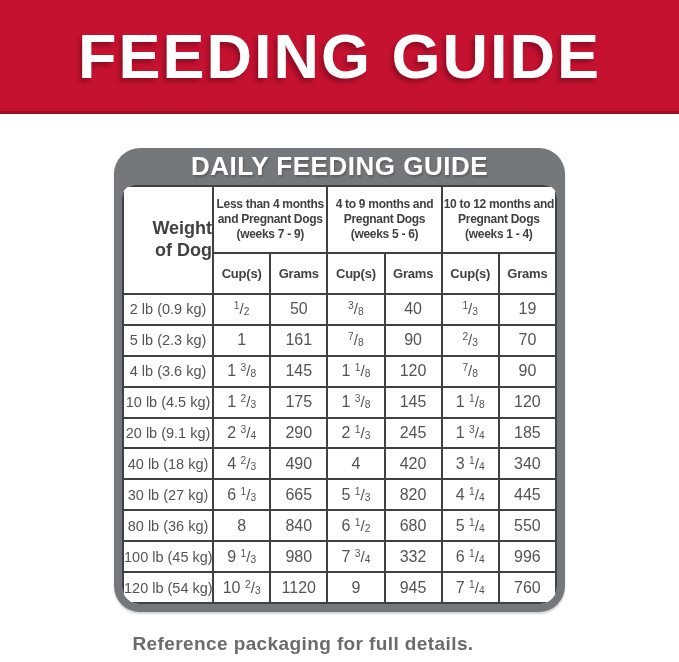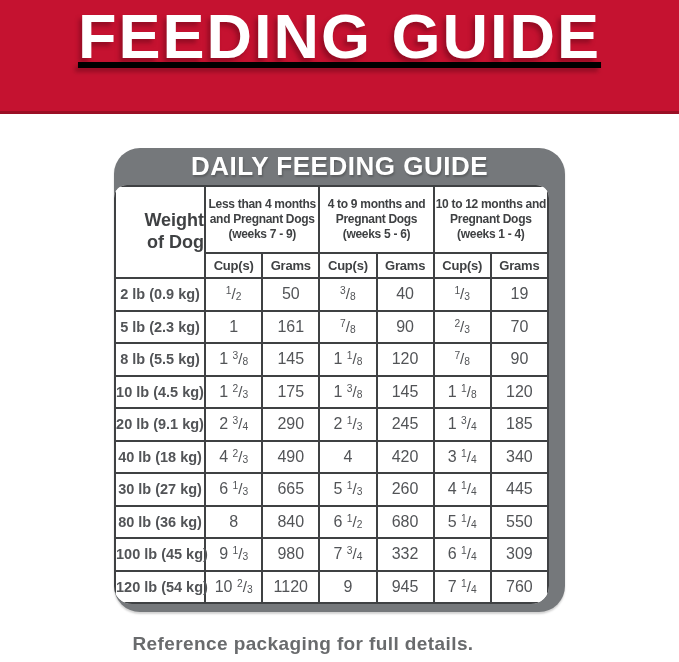--- a/index.html
+++ b/index.html
@@ -12,49 +12,49 @@
     --note-text:#696B6D;
   }
   *{box-sizing:border-box;margin:0;padding:0;}
   html,body{width:679px;height:662px;background:#fff;overflow:hidden;
     font-family:"Liberation Sans","DejaVu Sans",sans-serif;}
   .page{position:relative;width:679px;height:662px;background:#fff;}
 
   
   .banner{position:absolute;left:0;top:0;width:679px;height:114px;
     background:var(--brand-red);border-bottom:3px solid var(--banner-shadow);
-    display:flex;justify-content:center;text-decoration:underline;}
+    display:flex;align-items:center;justify-content:center;}
   .banner-title{color:#fff;font-weight:bold;font-size:63px;letter-spacing:2px;
     text-shadow:-3px 4px 4px rgba(110,8,25,0.55);white-space:nowrap;}
 
   
   .guide-frame{position:absolute;left:114px;top:148px;width:451px;height:464px;
-    background:var(--frame-gray);border-radius:26px;padding:37px 8px 8px 0;
+    background:var(--frame-gray);border-radius:26px;padding:37px 8px 8px 8px;
     box-shadow:0 2px 2px rgba(0,0,0,0.18);}
   .guide-title{position:absolute;left:0;top:0;width:100%;height:37px;
     display:flex;align-items:center;justify-content:center;
     color:#fff;font-weight:bold;font-size:26px;letter-spacing:0.5px;
     text-shadow:1px 2px 2px rgba(0,0,0,0.22);white-space:nowrap;}
   .table-panel{width:435px;height:419px;background:#fff;overflow:hidden;
     border-radius:13px 13px 18px 18px;}
 
   table{width:100%;height:100%;border-collapse:collapse;table-layout:fixed;}
   col.c-weight{width:20.8%;}
   col.c-val{width:13.2%;}
   th,td{border:2px solid var(--border-dark);text-align:center;vertical-align:middle;
     background:#fff;}
   thead tr.months-row{height:67px;}
-  thead tr.units-row{height:25px;}
+  thead tr.units-row{height:41px;}
   th{color:var(--header-text);font-weight:bold;}
   th.weight-h{font-size:18px;line-height:1.2;text-align:right;}
   th.weight-h span{display:inline-block;width:64px;}
   th.group-h{font-size:12px;line-height:1.25;letter-spacing:-0.3px;padding:0 1px;}
   th.unit-h{font-size:13px;letter-spacing:-0.2px;}
   td{color:var(--value-text);font-size:16px;}
-  td.w{font-size:14.5px;white-space:nowrap;font-weight:bold;}
+  td.w{font-size:14.5px;white-space:nowrap;}
   .fn{font-size:.64em;vertical-align:.45em;}
   .fs{font-size:.95em;}
   .fd{font-size:.64em;vertical-align:-0.06em;}
 
   
   .note{position:absolute;left:0;top:633px;width:606px;text-align:center;
     color:var(--note-text);font-weight:bold;font-size:19px;letter-spacing:0.4px;}
 </style>
 </head>
 <body>
@@ -109,21 +109,21 @@
             <tr>
               <td class="w">5 lb (2.3 kg)</td>
               <td>1</td>
               <td>161</td>
               <td><span class="fn">7</span><span class="fs">/</span><span class="fd">8</span></td>
               <td>90</td>
               <td><span class="fn">2</span><span class="fs">/</span><span class="fd">3</span></td>
               <td>70</td>
             </tr>
             <tr>
-              <td class="w">8 lb (5.5 kg)</td>
+              <td class="w">4 lb (3.6 kg)</td>
               <td>1 <span class="fn">3</span><span class="fs">/</span><span class="fd">8</span></td>
               <td>145</td>
               <td>1 <span class="fn">1</span><span class="fs">/</span><span class="fd">8</span></td>
               <td>120</td>
               <td><span class="fn">7</span><span class="fs">/</span><span class="fd">8</span></td>
               <td>90</td>
             </tr>
             <tr>
               <td class="w">10 lb (4.5 kg)</td>
               <td>1 <span class="fn">2</span><span class="fs">/</span><span class="fd">3</span></td>
@@ -149,41 +149,41 @@
               <td>4</td>
               <td>420</td>
               <td>3 <span class="fn">1</span><span class="fs">/</span><span class="fd">4</span></td>
               <td>340</td>
             </tr>
             <tr>
               <td class="w">30 lb (27 kg)</td>
               <td>6 <span class="fn">1</span><span class="fs">/</span><span class="fd">3</span></td>
               <td>665</td>
               <td>5 <span class="fn">1</span><span class="fs">/</span><span class="fd">3</span></td>
-              <td>260</td>
+              <td>820</td>
               <td>4 <span class="fn">1</span><span class="fs">/</span><span class="fd">4</span></td>
               <td>445</td>
             </tr>
             <tr>
               <td class="w">80 lb (36 kg)</td>
               <td>8</td>
               <td>840</td>
               <td>6 <span class="fn">1</span><span class="fs">/</span><span class="fd">2</span></td>
               <td>680</td>
               <td>5 <span class="fn">1</span><span class="fs">/</span><span class="fd">4</span></td>
               <td>550</td>
             </tr>
             <tr>
               <td class="w">100 lb (45 kg)</td>
               <td>9 <span class="fn">1</span><span class="fs">/</span><span class="fd">3</span></td>
               <td>980</td>
               <td>7 <span class="fn">3</span><span class="fs">/</span><span class="fd">4</span></td>
               <td>332</td>
               <td>6 <span class="fn">1</span><span class="fs">/</span><span class="fd">4</span></td>
-              <td>309</td>
+              <td>996</td>
             </tr>
             <tr>
               <td class="w">120 lb (54 kg)</td>
               <td>10 <span class="fn">2</span><span class="fs">/</span><span class="fd">3</span></td>
               <td>1120</td>
               <td>9</td>
               <td>945</td>
               <td>7 <span class="fn">1</span><span class="fs">/</span><span class="fd">4</span></td>
               <td>760</td>
             </tr>

